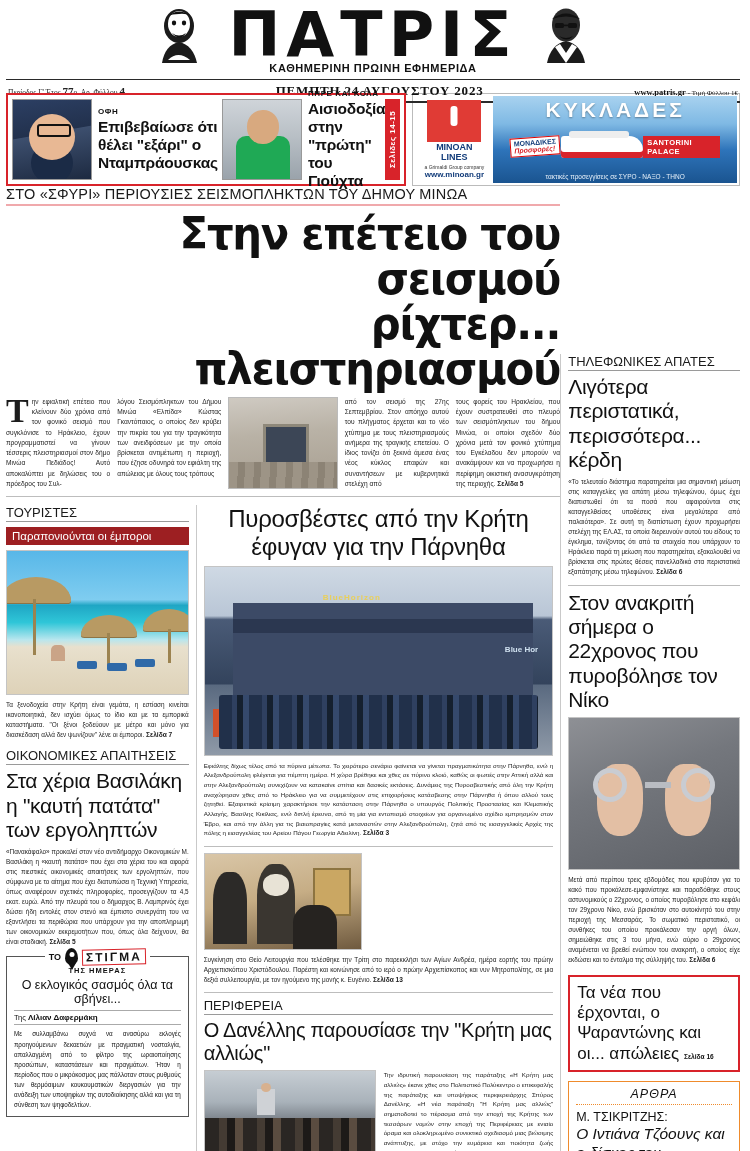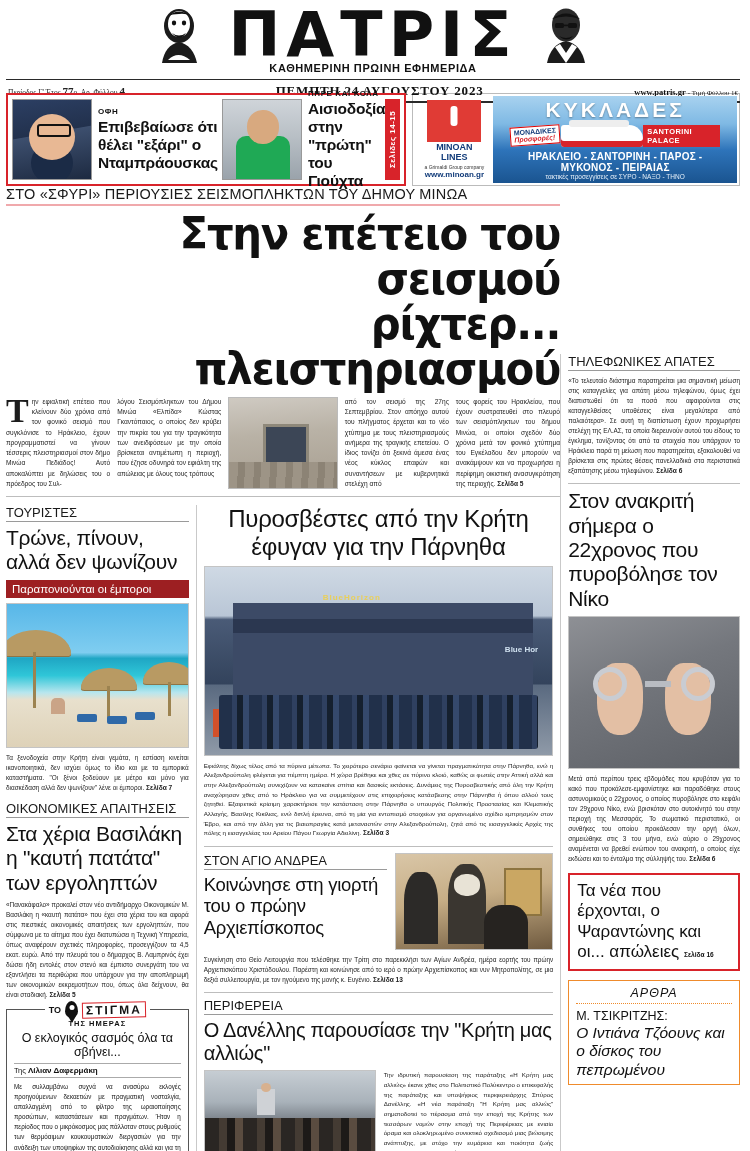--- a/index.html
+++ b/index.html
@@ -349,21 +349,20 @@
         <div class="mn-kyklades">ΚΥΚΛΑΔΕΣ</div>
         <div class="mn-midrow">
           <div class="mn-badge">
             <div class="b1">ΜΟΝΑΔΙΚΕΣ</div>
             <div class="b2">Προσφορές!</div>
           </div>
           <div class="mn-ship"></div>
           <div class="mn-sp">SANTORINI PALACE</div>
         </div>
         <div>
-          <div class="mn-ports">ΗΡΑΚΛΕΙΟ - ΣΑΝΤΟΡΙΝΗ - ΠΑΡΟΣ - ΜΥΚΟΝΟΣ - ΠΕΙΡΑΙΑΣ</div>
           <div class="mn-ports2">τακτικές προσεγγίσεις σε ΣΥΡΟ - ΝΑΞΟ - ΤΗΝΟ</div>
         </div>
       </div>
     </div>
   </div>
 
   <div class="lead">
     <div class="lead-kicker">ΣΤΟ «ΣΦΥΡΙ» ΠΕΡΙΟΥΣΙΕΣ ΣΕΙΣΜΟΠΛΗΚΤΩΝ ΤΟΥ ΔΗΜΟΥ ΜΙΝΩΑ</div>
     <div class="lead-head">
       <div>Στην επέτειο του σεισμού</div>
@@ -383,21 +382,20 @@
     </div>
     <div class="sep-rule"></div>
   </div>
 
   <div class="main">
 
     <div class="col-left">
 
       <div>
         <div class="kicker-line">ΤΟΥΡΙΣΤΕΣ</div>
-        <div class="sec-head big">Τρώνε, πίνουν, αλλά δεν ψωνίζουν</div>
         <div class="redbar">Παραπονιούνται οι έμποροι</div>
         <div class="photo beach">
           <div class="umb" style="left:-6px;top:26px;width:70px;height:26px;"></div>
           <div class="pole" style="left:26px;top:48px;height:56px;"></div>
           <div class="umb" style="left:74px;top:64px;"></div>
           <div class="pole" style="left:100px;top:82px;height:34px;"></div>
           <div class="umb" style="left:136px;top:58px;width:52px;"></div>
           <div class="pole" style="left:161px;top:78px;height:34px;"></div>
           <div class="chair" style="left:70px;top:110px;"></div>
           <div class="chair" style="left:100px;top:112px;"></div>
@@ -457,24 +455,20 @@
         <div class="body-sm" style="font-size:6.2px;">
           <span>Εφιάλτης δίχως τέλος από τα πύρινα μέτωπα. Το χειρότερο σενάριο φαίνεται να γίνεται πραγματικότητα στην Πάρνηθα, ενώ η Αλεξανδρούπολη φλέγεται για πέμπτη ημέρα. Η χώρα βρέθηκε και χθες σε πύρινο κλοιό, καθώς οι φωτιές στην Αττική αλλά και στην Αλεξανδρούπολη συνεχίζουν να κατακαίνε σπίτια και δασικές εκτάσεις. Δυνάμεις της Πυροσβεστικής από όλη την Κρήτη αναχώρησαν χθες από το Ηράκλειο για να συμμετέχουν στις επιχειρήσεις κατάσβεσης στην Πάρνηθα ή όπου αλλού τους ζητηθεί. Εξαιρετικά κρίσιμη χαρακτήρισε την κατάσταση στην Πάρνηθα ο υπουργός Πολιτικής Προστασίας και Κλιματικής Αλλαγής, Βασίλης Κικίλιας, ενώ διπλή έρευνα, από τη μία για εντοπισμό στοιχείων για οργανωμένο σχέδιο εμπρησμών στον Έβρο, και από την άλλη για τις βιαιοπραγίες κατά μεταναστών στην Αλεξανδρούπολη, ζητά από τις εισαγγελικές Αρχές της πόλης η εισαγγελέας του Αρείου Πάγου Γεωργία Αδειλίνη.</span>
           <span class="pg">Σελίδα 3</span>
         </div>
       </div>
 
       <div class="sep-rule"></div>
 
       <div style="margin-top:6px;">
         <div class="flexrow">
-          <div class="grow">
-            <div class="kicker-line">ΣΤΟΝ ΑΓΙΟ ΑΝΔΡΕΑ</div>
-            <div class="sec-head">Κοινώνησε στη γιορτή του ο πρώην Αρχιεπίσκοπος</div>
-          </div>
           <div class="photo church" style="flex:0 0 158px;">
             <div class="fig" style="left:8px;top:18px;width:34px;height:72px;"></div>
             <div class="fig" style="left:52px;top:10px;width:38px;height:80px;background:#3a3630;"></div>
             <div style="position:absolute;left:58px;top:20px;width:26px;height:22px;background:#e8e3d6;border-radius:45%;"></div>
             <div style="position:absolute;right:10px;top:14px;width:38px;height:48px;background:#caa763;border:2px solid #8d7440;"></div>
             <div class="fig" style="left:88px;bottom:0;width:44px;height:44px;background:#262320;"></div>
           </div>
         </div>
         <div class="body-sm">
           <span>Συγκίνηση στο Θείο Λειτουργία που τελέσθηκε την Τρίτη στο παρεκκλήσι των Αγίων Ανδρέα, ημέρα εορτής του πρώην Αρχιεπισκόπου Χριστόδουλου. Παρέστη και κοινώνησε από το ιερό ο πρώην Αρχιεπίσκοπος και νυν Μητροπολίτης, σε μια δεξιά συλλειτουργία, με τον ηγούμενο της μονής κ. Ευγένιο.</span>
@@ -501,20 +495,21 @@
           </div>
         </div>
       </div>
 
     </div>
 
     <div class="col-right vline" style="padding-left:7px;margin-top:-151px;">
 
       <div>
         <div class="kicker-line">ΤΗΛΕΦΩΝΙΚΕΣ ΑΠΑΤΕΣ</div>
+        <div class="sec-head big">Λιγότερα περιστατικά, περισσότερα... κέρδη</div>
         <div class="body-sm">
           <span>«Το τελευταίο διάστημα παρατηρείται μια σημαντική μείωση στις καταγγελίες για απάτη μέσω τηλεφώνου, όμως έχει διαπιστωθεί ότι τα ποσά που αφαιρούνται στις καταγγελθείσες υποθέσεις είναι μεγαλύτερα από παλαιότερα». Σε αυτή τη διαπίστωση έχουν προχωρήσει στελέχη της ΕΛ.ΑΣ, τα οποία διερευνούν αυτού του είδους το έγκλημα, τονίζοντας ότι από τα στοιχεία που υπάρχουν το Ηράκλειο παρά τη μείωση που παρατηρείται, εξακολουθεί να βρίσκεται στις πρώτες θέσεις πανελλαδικά στα περιστατικά εξαπάτησης μέσω τηλεφώνου.</span>
           <span class="pg">Σελίδα 6</span>
         </div>
       </div>
 
       <div class="sep-rule"></div>
 
       <div style="margin-top:5px;">
         <div class="sec-head big">Στον ανακριτή σήμερα ο 22χρονος που πυροβόλησε τον Νίκο</div>

